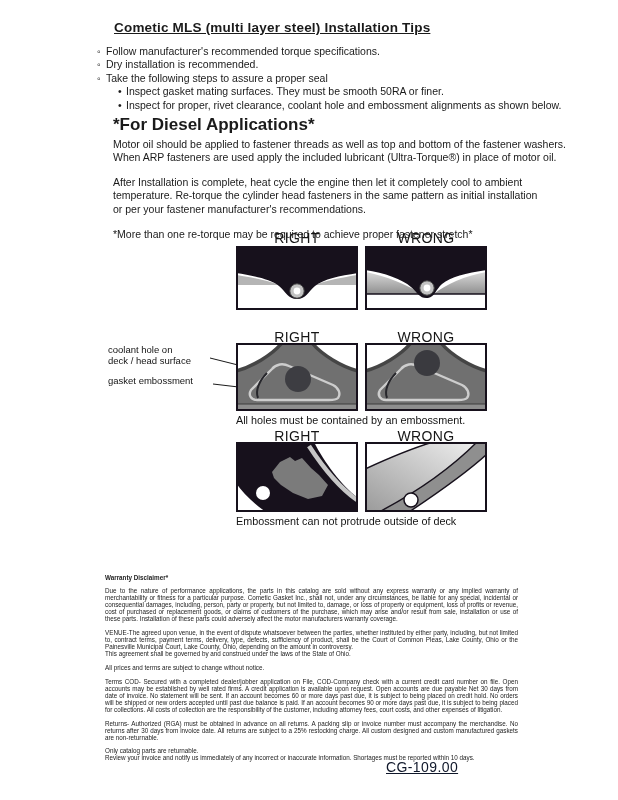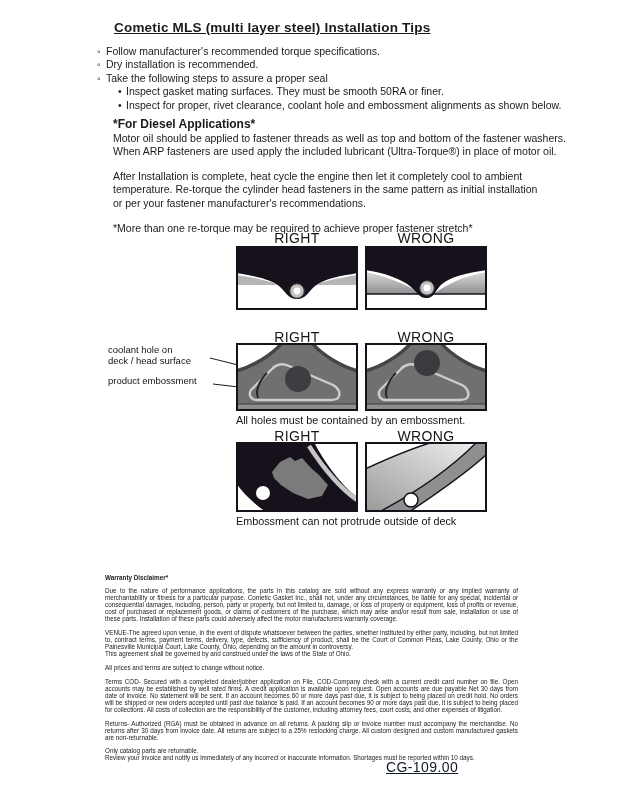--- a/index.html
+++ b/index.html
@@ -11,21 +11,21 @@
     position:absolute; left:114px; top:20px;
     font-size:13.5px; font-weight:700; text-decoration:underline; letter-spacing:0.2px;
   }
   .blist { position:absolute; left:97px; top:45px; font-size:10.5px; line-height:13.4px; }
   .brow { white-space:nowrap; }
   .brow .b { display:inline-block; width:9px; }
   .brow.sub { padding-left:21px; }
   .brow.sub .b { width:8px; }
 
   .diesel { position:absolute; left:113px; top:118px; font-size:10.5px; line-height:13.6px; }
-  .dhead { font-size:12px; font-weight:700; }
+  .dhead { font-size:17px; font-weight:700; margin-bottom:6px; }
   .dp { margin-bottom:11px; }
   .dnote { margin-top:3px; }
 
   .figlabel { position:absolute; width:122px; text-align:center; font-size:14px; letter-spacing:0.4px; color:#161616; }
   .figbox { position:absolute; }
   .figbox svg { display:block; }
   .figcap { position:absolute; font-size:10.8px; color:#141414; }
 
   .callout { position:absolute; width:100px; font-size:9.5px; line-height:11px; text-align:left; color:#141414; }
   .leader { position:absolute; }
@@ -100,21 +100,21 @@
   </div>
 
 
   <div class="figlabel" style="left:236px; top:329px;">RIGHT</div>
   <div class="figlabel" style="left:365px; top:329px;">WRONG</div>
 
   <div class="callout" style="left:108px; top:344px;">
     <div>coolant hole on</div>
     <div>deck / head surface</div>
   </div>
-  <div class="callout" style="left:108px; top:375px;">product embossment</div>
+  <div class="callout" style="left:108px; top:375px;">gasket embossment</div>
 
   <svg class="leader" style="left:208px; top:348px;" width="95" height="48" viewBox="0 0 95 48">
     <line x1="2" y1="10" x2="90" y2="32" stroke="#1a1a1a" stroke-width="1"></line>
     <line x1="5" y1="36" x2="56" y2="42" stroke="#1a1a1a" stroke-width="1"></line>
   </svg>
 
   <div class="figbox" style="left:236px; top:343px;">
     <svg width="122" height="68" viewBox="0 0 122 68">
       <rect x="0" y="0" width="122" height="68" fill="#707070"></rect>
       <rect x="0" y="61" width="122" height="7" fill="#8e8e8e"></rect>

